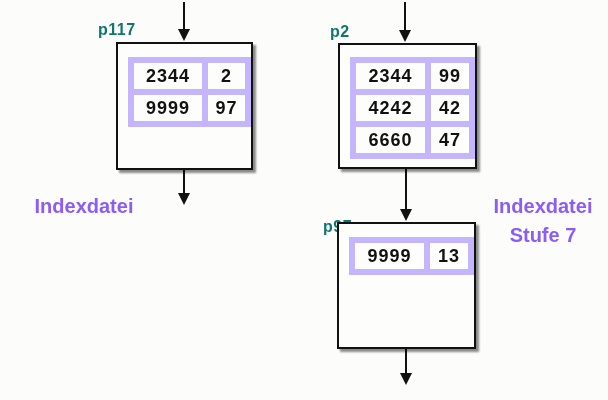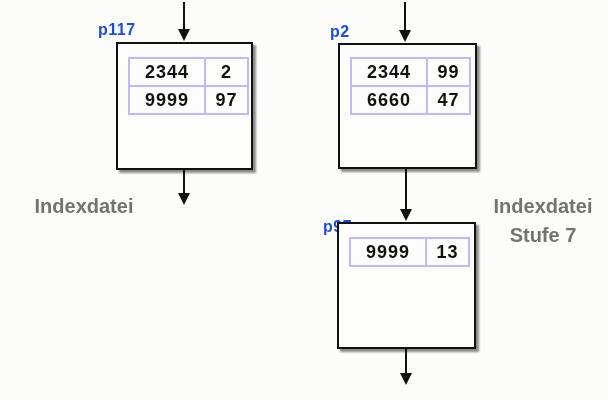--- a/index.html
+++ b/index.html
@@ -18,31 +18,31 @@
     background: #fdfdfc;
     border: 2px solid #111;
     box-shadow: 3px 3px 2px rgba(0,0,0,0.45);
     box-sizing: border-box;
   }
   .node-label {
     position: absolute;
     font-size: 16px;
     font-weight: bold;
     letter-spacing: 0.5px;
-    color: #1d4ed8;
+    color: #0f766e;
   }
 
   
   table.idx {
     position: absolute;
     border-collapse: collapse;
     background: #fdfdfc;
   }
   table.idx td {
-    border: 2px solid #c4b5fd;
+    border: 6px solid #c4b5fd;
     height: 26px;
     text-align: center;
     vertical-align: middle;
     font-size: 18px;
     font-weight: bold;
     letter-spacing: 1px;
     padding: 0;
   }
   td.k { width: 74px; }
   td.v { width: 41px; }
@@ -61,21 +61,21 @@
     border-top: 12px solid #111;
   }
 
   
   .caption {
     position: absolute;
     text-align: center;
     font-size: 20px;
     font-weight: bold;
     line-height: 29px;
-    color: #737373;
+    color: #8b5cf6;
   }
 </style>
 </head>
 <body>
 
 <div class="canvas">
 
   <div class="arrow" style="left:178px; top:2px; height:39px">
     <div class="shaft"></div>
     <div class="head"></div>
@@ -119,20 +119,24 @@
 
   <div class="node-label" style="left:330px; top:23px">p2</div>
   <div class="node" style="left:338px; top:43px; width:139px; height:126px">
     <table class="idx" style="left:10px; top:12px">
       <tbody>
           <tr>
         <td class="k">2344</td>
         <td class="v">99</td>
       </tr>
       <tr>
+        <td class="k">4242</td>
+        <td class="v">42</td>
+      </tr>
+      <tr>
         <td class="k">6660</td>
         <td class="v">47</td>
       </tr>
     </tbody>
       </table>
   </div>
 
   <div class="node-label" style="left:323px; top:218px">p97</div>
   <div class="node" style="left:337px; top:222px; width:139px; height:127px">
     <table class="idx" style="left:10px; top:13px">

